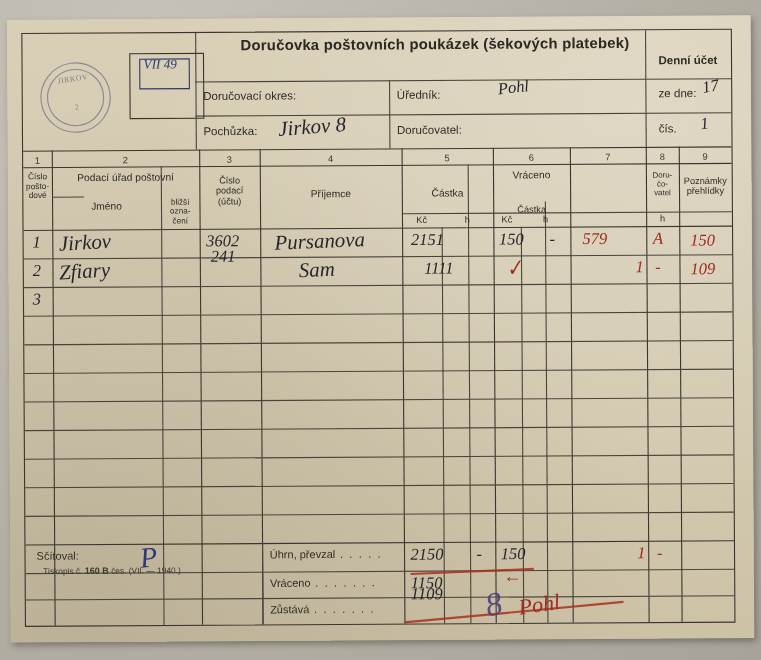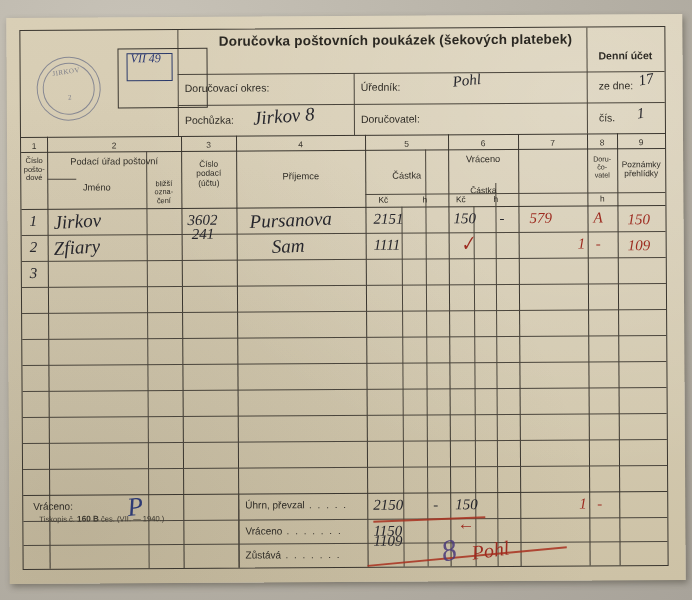--- a/index.html
+++ b/index.html
@@ -55,21 +55,21 @@
   #stamp:after{
     content:"";position:absolute;left:5px;top:5px;right:5px;bottom:5px;border-radius:50%;
     border:1px solid #6a6f86;
   }
   .stamp-t{
     position:absolute;width:100%;text-align:center;font-size:7px;color:#5d6279;
     font-family:"Liberation Serif", serif;letter-spacing:.5px;
   }
   
   #numbox{
-    position:absolute;left:97px;top:18px;width:66px;height:58px;border:1.3px solid #3a362f;padding-left:22px;
+    position:absolute;left:97px;top:18px;width:66px;height:58px;border:1.3px solid #3a362f;
   }
   #numbox-inner{
     position:absolute;left:8px;top:4px;width:44px;height:26px;border:1.2px solid #2b3a6b;
   }
   
   .hw{
     font-family:"Liberation Serif", serif;
     font-style:italic;
     color:#2b2f5e;
     white-space:nowrap;
@@ -211,33 +211,33 @@
       <div class="hw hw-dark hw-md" style="position:absolute;left:432px;top:182px;">150</div>
       <div class="hw hw-dark hw-md" style="position:absolute;left:478px;top:182px;">-</div>
       <div class="hw hw-red hw-md" style="position:absolute;left:508px;top:182px;">579</div>
       <div class="hw hw-red hw-md" style="position:absolute;left:572px;top:182px;">A</div>
       <div class="hw hw-red hw-md" style="position:absolute;left:606px;top:184px;">150</div>
 
       <div class="hw hw-dark hw-md" style="position:absolute;left:8px;top:208px;">2</div>
       <div class="hw hw-dark hw-big" style="position:absolute;left:32px;top:206px;transform:rotate(-3deg);">Zfiary</div>
       <div class="hw hw-dark hw-md" style="position:absolute;left:170px;top:196px;">241</div>
       <div class="hw hw-dark hw-big" style="position:absolute;left:250px;top:206px;transform:rotate(-2deg);">Sam</div>
-      <div class="hw hw-dark hw-md" style="position:absolute;left:352px;top:208px;">1111</div>
+      <div class="hw hw-dark hw-md" style="position:absolute;left:364px;top:208px;">1111</div>
       <div class="hw hw-red hw-big" style="position:absolute;left:438px;top:204px;transform:rotate(-14deg);">✓</div>
       <div class="hw hw-red hw-md" style="position:absolute;left:556px;top:208px;">1</div>
       <div class="hw hw-red hw-md" style="position:absolute;left:574px;top:208px;">-</div>
       <div class="hw hw-red hw-md" style="position:absolute;left:606px;top:210px;">109</div>
 
       <div class="hw hw-dark hw-md" style="position:absolute;left:8px;top:234px;">3</div>
 
       <div class="hline thin" style="top:490px;"></div>
       <div class="hline thin" style="top:514px;"></div>
       <div class="vline thin" style="left:215px;top:464px;bottom:0;"></div>
 
-      <div class="footlbl" style="left:10px;top:470px;">Vráceno:</div>
+      <div class="footlbl" style="left:10px;top:470px;">Sčítoval:</div>
       <div class="hw hw-blue" style="position:absolute;left:104px;top:462px;font-size:26px;transform:rotate(-6deg);">P</div>
 
       <div class="footlbl" style="left:222px;top:470px;">
         <span>Úhrn, převzal</span><span class="dots"> . . . . .</span>
       </div>
       <div class="footlbl" style="left:222px;top:496px;">
         <span>Vráceno</span><span class="dots"> . . . . . . .</span>
       </div>
       <div class="footlbl" style="left:222px;top:520px;">
         <span>Zůstává</span><span class="dots"> . . . . . . .</span>

